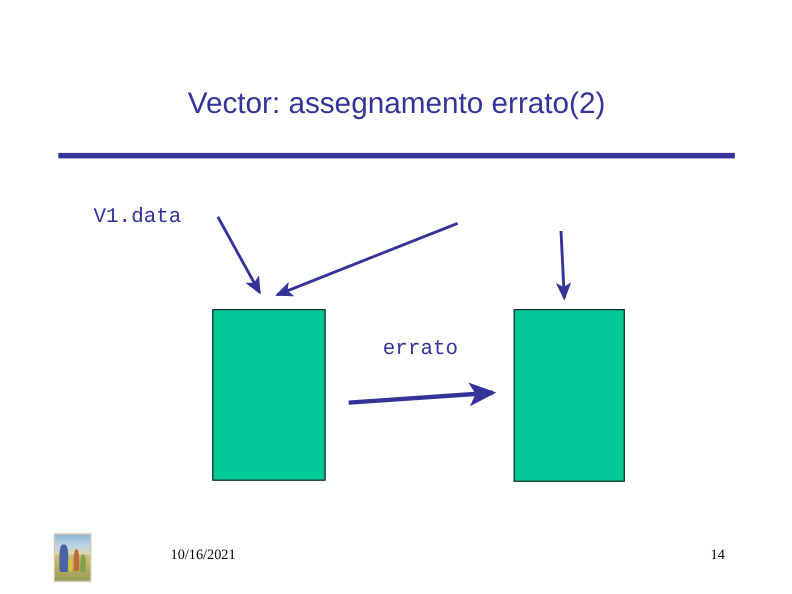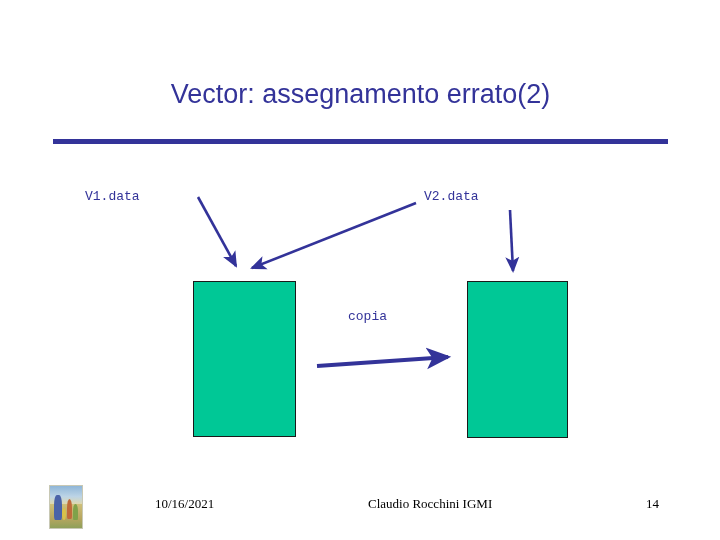--- a/index.html
+++ b/index.html
@@ -46,21 +46,21 @@
     width: 615px;
     height: 5px;
     background: #333399;
   }
 
   
   .mono-label {
     position: absolute;
     color: #333399;
     font-family: "Liberation Mono", "DejaVu Sans Mono", monospace;
-    font-size: 13px;
+    font-size: 19px;
     line-height: 22px;
     white-space: nowrap;
   }
   #label-v1 { left: 85px;  top: 186px; }
   #label-v2 { left: 424px; top: 186px; }
   #label-copia { left: 348px; top: 306px; }
 
   
   .mem-block {
     position: absolute;
@@ -136,23 +136,22 @@
 
   <div id="slide-title">Vector: assegnamento errato(2)</div>
 
   <div id="title-rule"></div>
 
   <div id="block-left" class="mem-block"></div>
   <div id="block-right" class="mem-block"></div>
 
   <div id="label-v1" class="mono-label">V1.data</div>
 
-  <div id="label-v2" class="mono-label">V2.data</div>
 
-  <div id="label-copia" class="mono-label">copia</div>
+  <div id="label-copia" class="mono-label">errato</div>
 
   <svg id="arrows" viewBox="0 0 720 540">
     <defs>
       <marker id="ah" markerWidth="7" markerHeight="7" refX="5.4" refY="3" orient="auto" markerUnits="strokeWidth">
         <path d="M0,0.3 L6.2,3 L0,5.7 L1.5,3 Z" fill="#333399"></path>
       </marker>
     </defs>
 
     <line x1="198" y1="197" x2="236" y2="266" stroke="#333399" stroke-width="2.6" marker-end="url(#ah)"></line>
 
@@ -167,17 +166,16 @@
     <div class="tsky"></div>
     <div class="tground"></div>
     <div class="fig-a"></div>
     <div class="fig-b"></div>
     <div class="fig-c"></div>
     <div class="fig-d"></div>
   </div>
 
   <div id="footer-date" class="footer-text">10/16/2021</div>
 
-  <div id="footer-author" class="footer-text">Claudio Rocchini IGMI</div>
 
   <div id="footer-page" class="footer-text">14</div>
 
 </div>
 
 </body></html>

